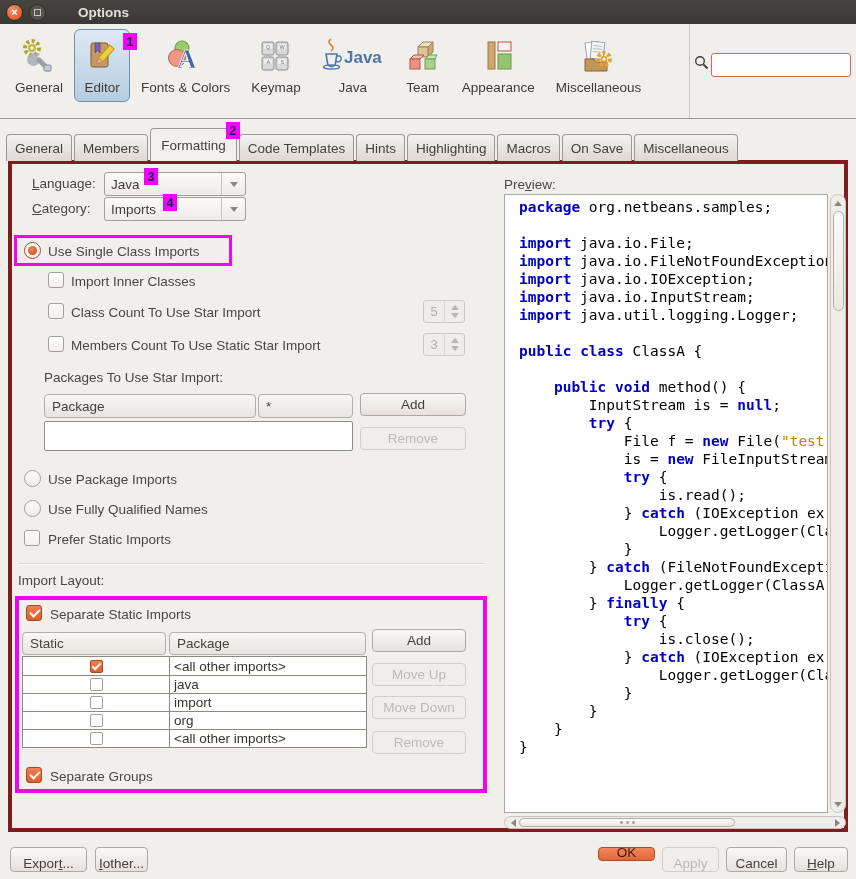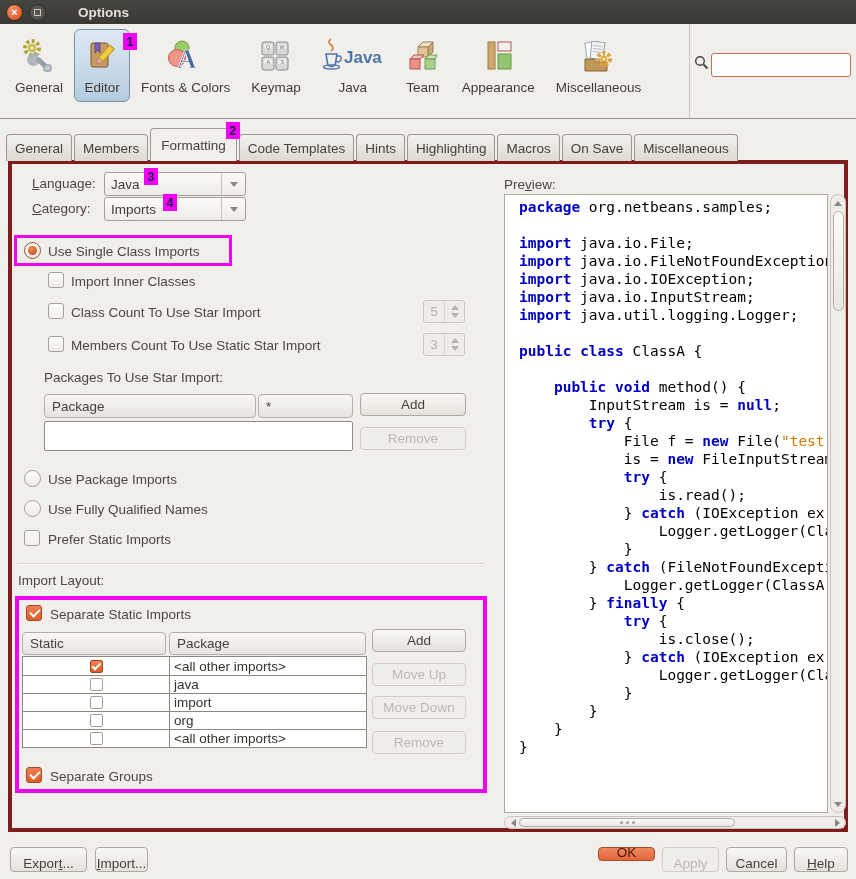--- a/index.html
+++ b/index.html
@@ -457,21 +457,21 @@
   </div>
 
   <div class="btn footer-lbl" style="left:10px;top:847px;width:77px;height:25px">
       <span>Expor</span>
       <span class="u">t</span>
       <span>...</span>
     </div>
   <div class="btn footer-lbl" style="left:95px;top:847px;width:53px;height:25px">
       <span></span>
       <span class="u">I</span>
-      <span>mport...</span>
+      <span>other...</span>
     </div>
   <div class="btn ok footer-lbl" style="left:598px;top:847px;width:57px;height:14px">OK</div>
   <div class="btn disabled footer-lbl" style="left:662px;top:847px;width:57px;height:25px">Apply</div>
   <div class="btn footer-lbl" style="left:726px;top:847px;width:61px;height:25px">Cancel</div>
   <div class="btn footer-lbl" style="left:794px;top:847px;width:54px;height:25px">
       <span></span>
       <span class="u">H</span>
       <span>elp</span>
     </div>
 

